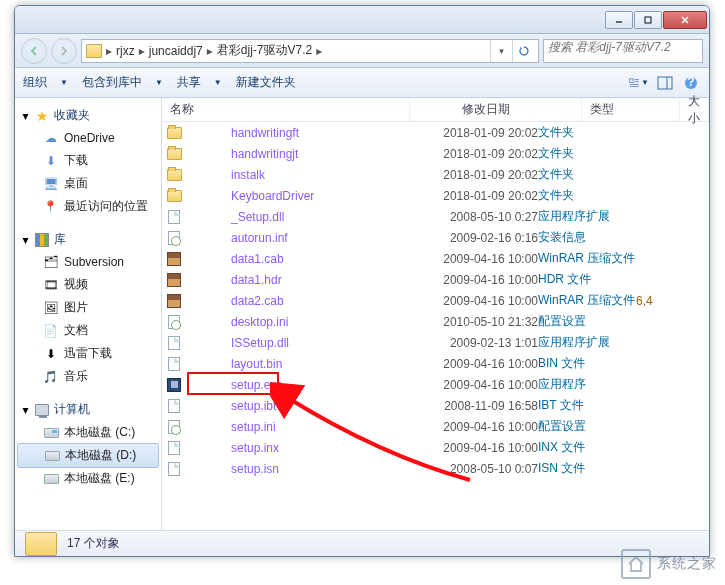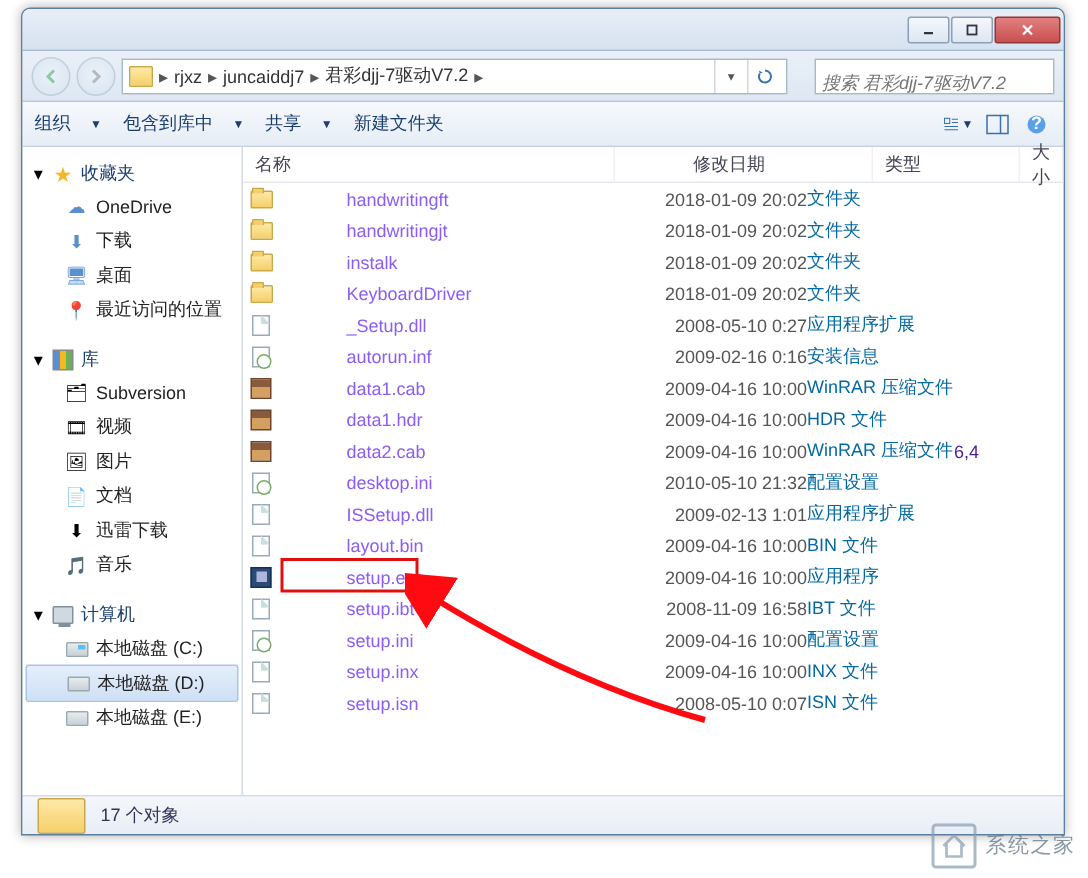--- a/index.html
+++ b/index.html
@@ -16,21 +16,21 @@
 .addr-row { height: 34px; background: linear-gradient(#eaf0f8, #dde7f2); border-bottom: 1px solid #b8c4d4; display: flex; align-items: center; padding: 0 6px; gap: 4px; }
 .navbtn { width: 26px; height: 26px; border-radius: 50%; border: 1px solid #9cb0c6; background: radial-gradient(#f0f6fc, #d4e0ee); display: flex; align-items: center; justify-content: center; cursor: pointer; }
 .navbtn.disabled { opacity: 0.5; }
 .navbtn svg { width: 12px; height: 12px; }
 .breadcrumb { flex: 1; height: 24px; background: #fff; border: 1px solid #a8b8cc; display: flex; align-items: center; padding: 0 4px; gap: 2px; }
 .bc-icon { width: 16px; height: 14px; background: linear-gradient(#ffe9a8, #f5d06a); border: 1px solid #c9a84a; border-radius: 1px; }
 .bc-sep { color: #555; margin: 0 2px; }
 .bc-item { color: #333; cursor: pointer; white-space: nowrap; text-align: center; }
 .bc-end { display: flex; margin-left: auto; }
 .bc-endbtn { width: 22px; height: 22px; border-left: 1px solid #d0d8e2; display: flex; align-items: center; justify-content: center; cursor: pointer; }
-.searchbox { width: 160px; height: 24px; background: #fff; border: 1px solid #a8b8cc; display: flex; align-items: flex-end; padding: 0 4px; margin-left: 14px; }
+.searchbox { width: 160px; height: 24px; background: #fff; border: 1px solid #a8b8cc; display: flex; align-items: flex-start; padding: 0 4px; }
 .searchbox input { border: none; outline: none; flex: 1; font-style: italic; color: #888; background: transparent; }
 .searchbox svg { width: 14px; height: 14px; opacity: 0.6; }
 
 
 .toolbar { height: 30px; background: linear-gradient(#f6f9fd, #e6edf6); border-bottom: 1px solid #c6d0de; display: flex; align-items: center; padding: 0 8px; gap: 14px; }
 .tool-item { color: #1a3e6e; cursor: pointer; display: flex; align-items: center; gap: 13px; }
 .tool-drop { font-size: 8px; color: #1a3e6e; }
 .tool-right { margin-left: auto; display: flex; gap: 6px; }
 .tool-icn { width: 20px; height: 20px; display: flex; align-items: center; justify-content: center; cursor: pointer; }
 
@@ -53,21 +53,21 @@
 .fhead .col { padding: 0 8px; border-right: 1px solid #eef0f4; height: 100%; display: flex; align-items: center; cursor: pointer; }
 .col-name { width: 248px; }
 .col-date { width: 128px; margin-left: 44px; }
 .col-type { width: 98px; }
 .col-size { flex: 1; }
 .fbody { flex: 1; overflow: auto; }
 .frow { height: 21px; display: flex; align-items: center; padding-left: 4px; cursor: pointer; }
 .frow .c-name { width: 244px; display: flex; align-items: center; gap: 5px; }
 .frow .c-date { width: 128px; color: #555; text-align: right; }
 .frow .c-type { width: 98px; color: #0369a1; }
-.frow .c-size { color: #4c1d95; padding-right: 10px; }
+.frow .c-size { color: #a16207; padding-right: 10px; }
 .ficon { width: 16px; height: 16px; display: flex; align-items: center; justify-content: center; flex-shrink: 0; }
 .fname { color: #8b5cf6; white-space: nowrap; margin-left: 44px; }
 .highlight-box { position: absolute; border: 2px solid #e01010; pointer-events: none; }
 
 
 .status { height: 26px; border-top: 1px solid #d4dce6; background: linear-gradient(#f4f7fb, #e8eef6); display: flex; align-items: center; padding: 0 10px; gap: 10px; }
 .status .sficon { width: 32px; height: 24px; background: linear-gradient(#ffe9a8, #f5d06a); border: 1px solid #c9a84a; border-radius: 2px; }
 .status .stext { color: #335; }
 
 

